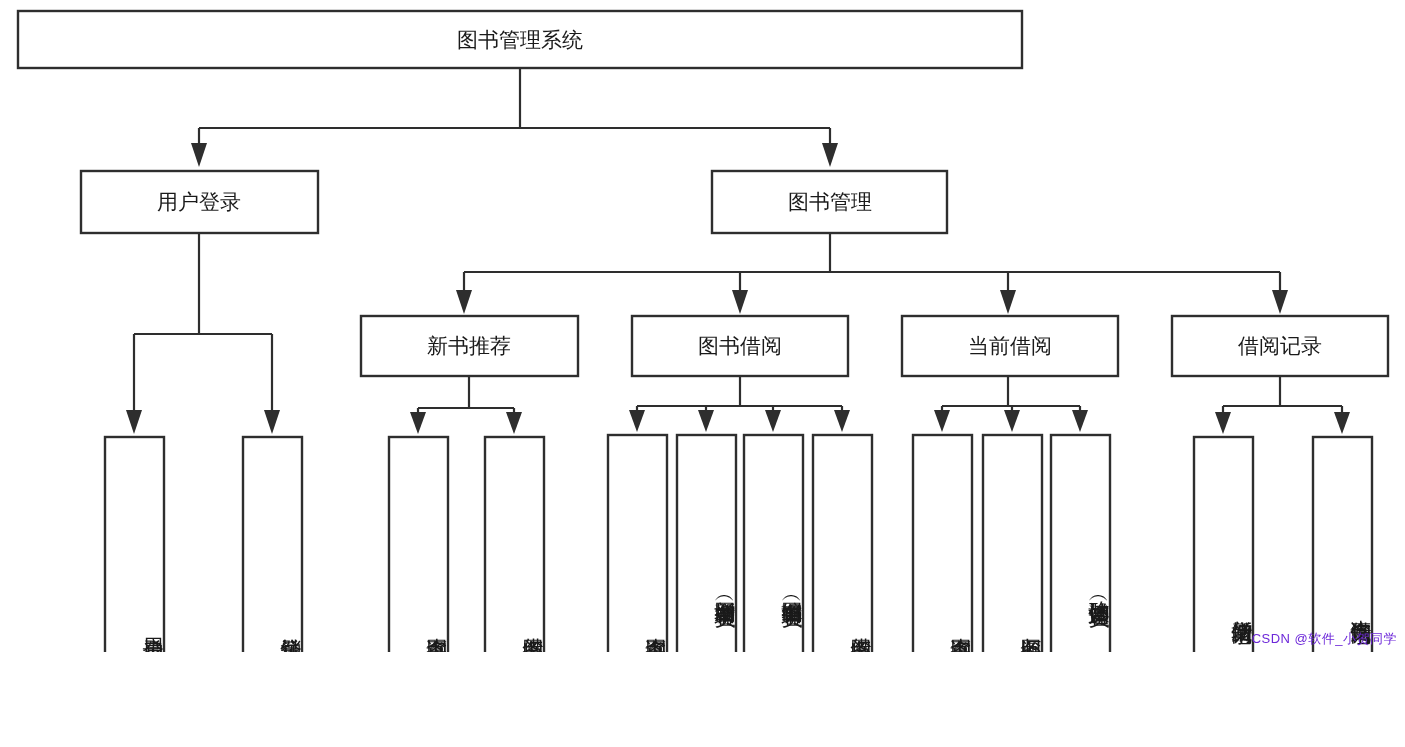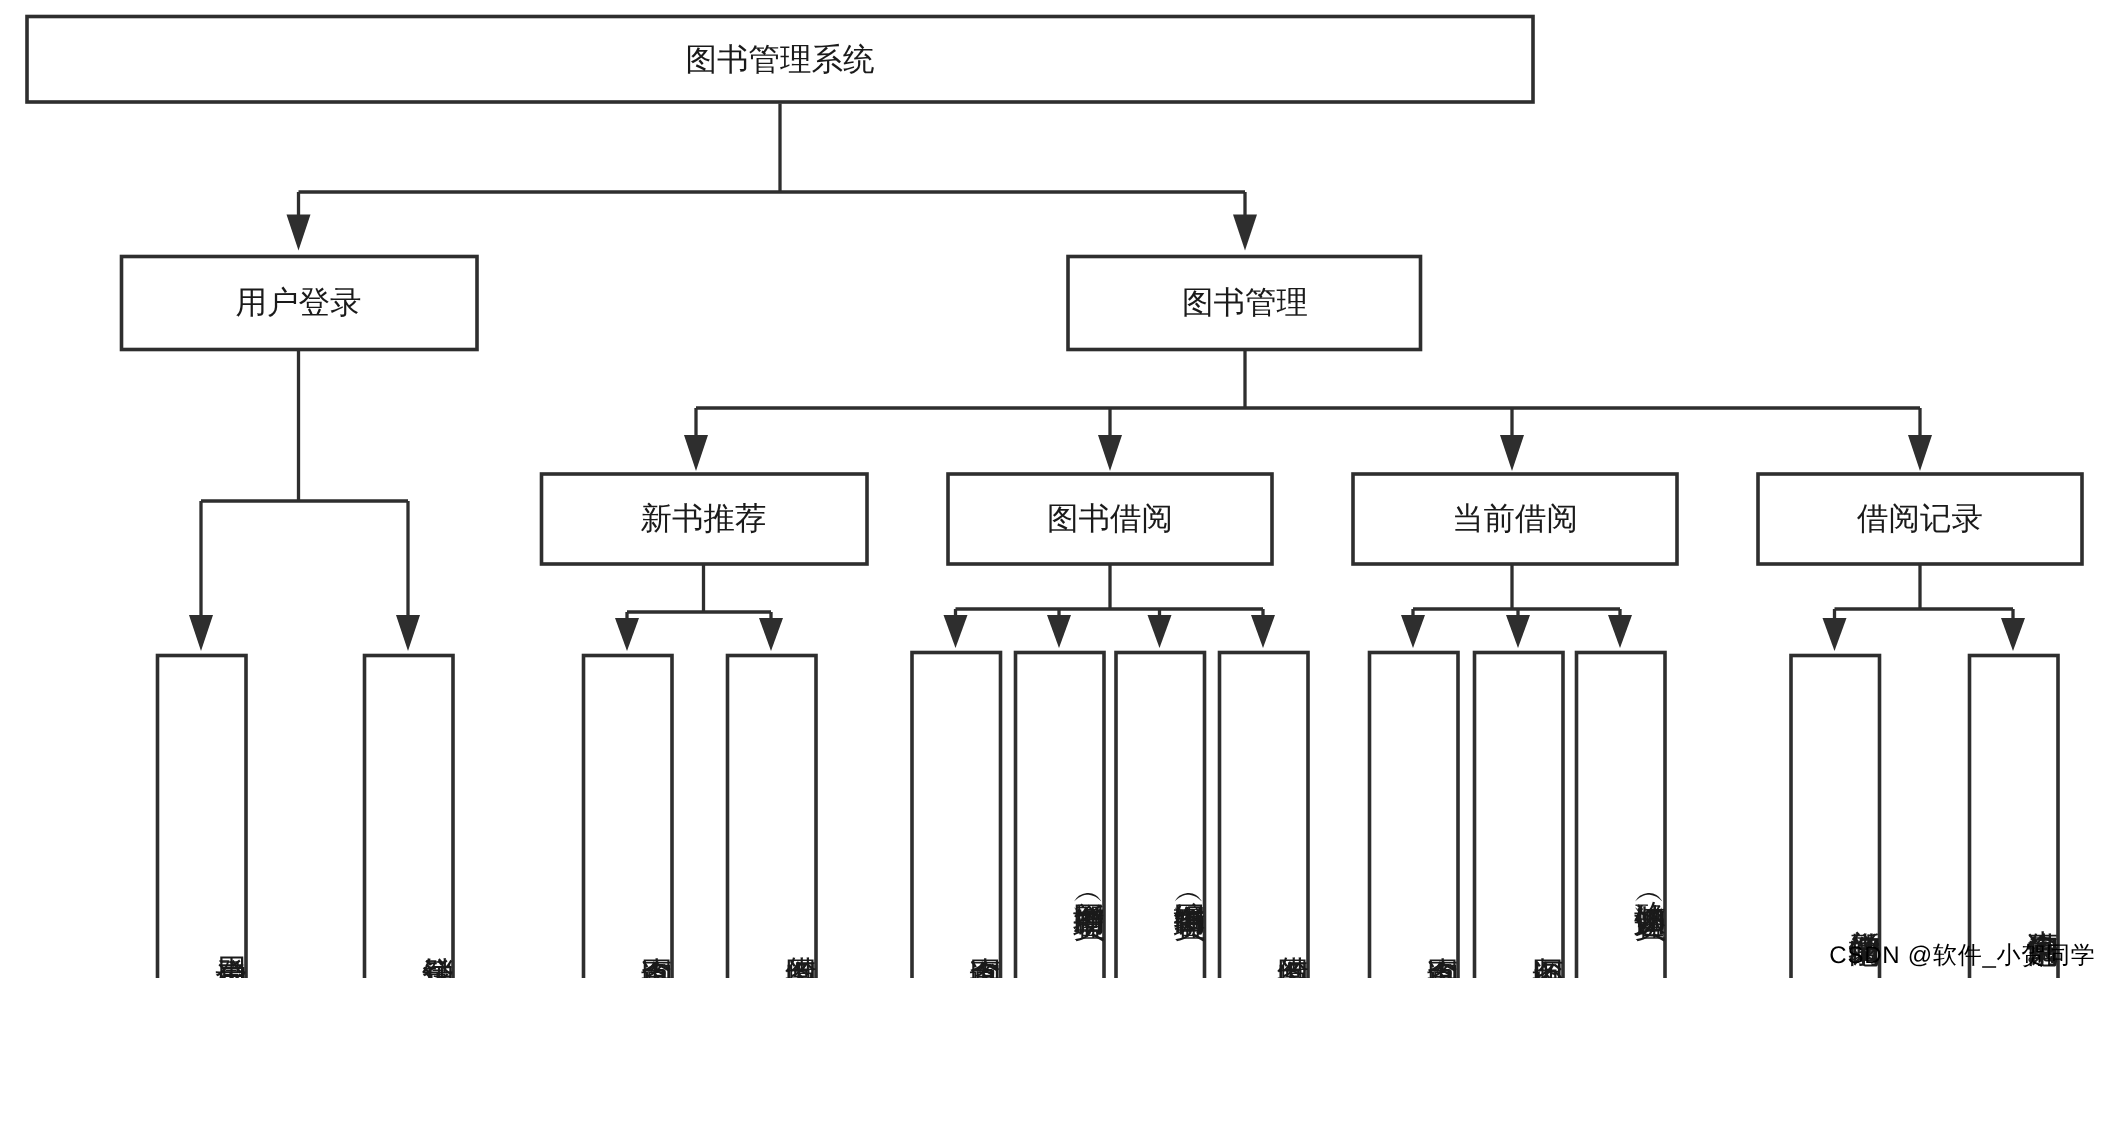--- a/index.html
+++ b/index.html
@@ -58,22 +58,22 @@
     line-height: 1;
     letter-spacing: 1px;
     color: #1a1a1a;
     white-space: nowrap;
     pointer-events: none;
   }
   .watermark {
     position: absolute;
     right: 8px;
     bottom: 4px;
-    font-size: 16px;
-    color: #000000;
+    font-size: 13px;
+    color: #6d28d9;
     font-family: "Liberation Sans", "DejaVu Sans", sans-serif;
     letter-spacing: 0.5px;
     white-space: nowrap;
   }
 </style>
 </head>
 <body>
 
 <div id="diagram-root">
 

